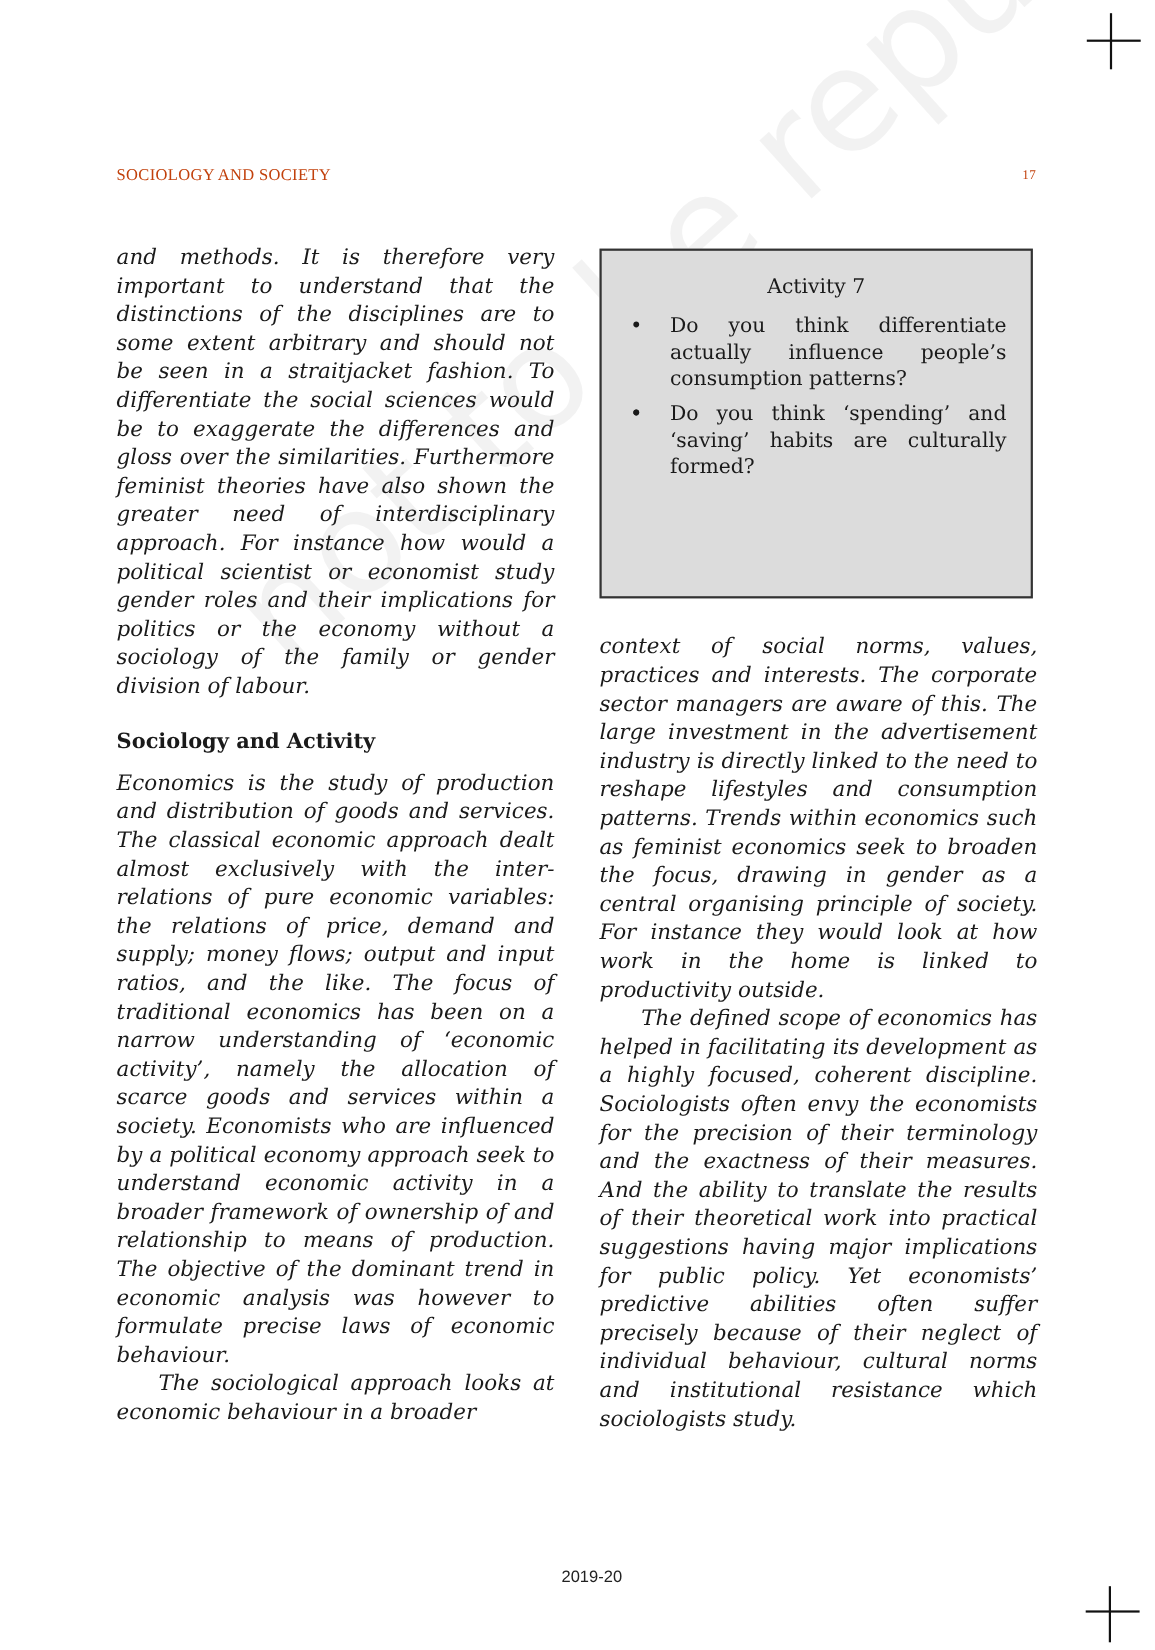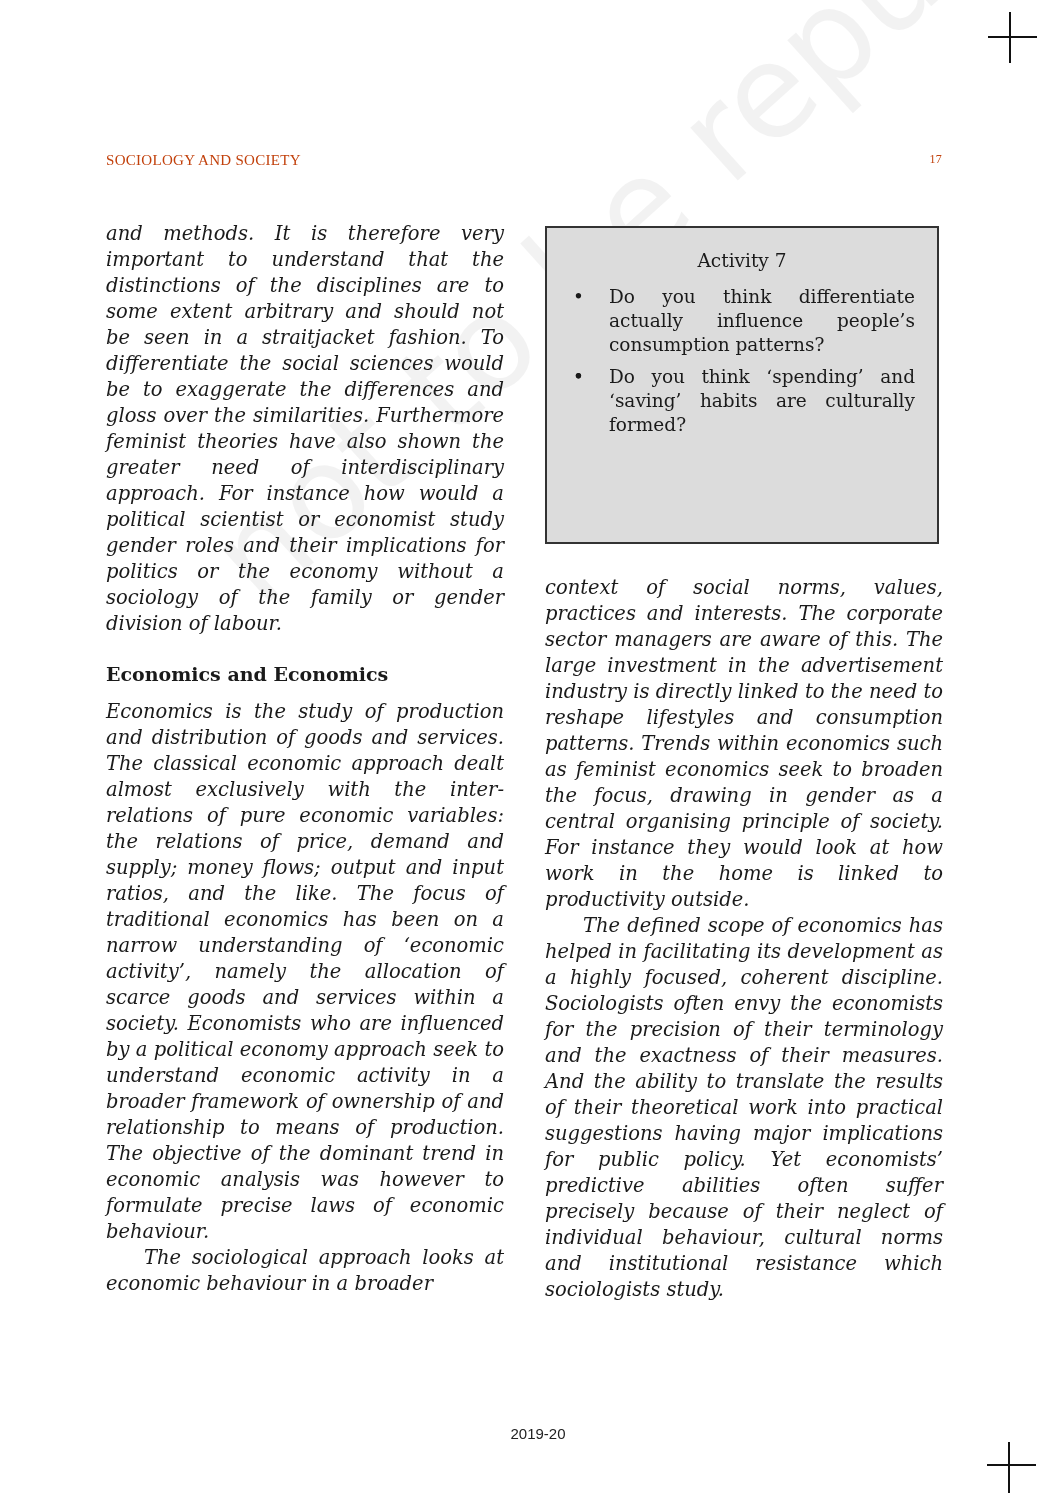--- a/index.html
+++ b/index.html
@@ -39,21 +39,21 @@
 
 <div class="wm">not to be republished</div>
 
 <div class="header">
   <span class="title">SOCIOLOGY AND SOCIETY</span>
   <span class="page">17</span>
 </div>
 
 <div class="col left">
   <p>and methods. It is therefore very important to understand that the distinctions of the disciplines are to some extent arbitrary and should not be seen in a straitjacket fashion. To differentiate the social sciences would be to exaggerate the differences and gloss over the similarities. Furthermore feminist theories have also shown the greater need of interdisciplinary approach. For instance how would a political scientist or economist study gender roles and their implications for politics or the economy without a sociology of the family or gender division of labour.</p>
-  <h3>Economics and Economics</h3>
+  <h3>Sociology and Activity</h3>
   <p>Economics is the study of production and distribution of goods and services. The classical economic approach dealt almost exclusively with the inter-relations of pure economic variables: the relations of price, demand and supply; money flows; output and input ratios, and the like. The focus of traditional economics has been on a narrow understanding of ‘economic activity’, namely the allocation of scarce goods and services within a society. Economists who are influenced by a political economy approach seek to understand economic activity in a broader framework of ownership of and relationship to means of production. The objective of the dominant trend in economic analysis was however to formulate precise laws of economic behaviour.</p>
   <p class="indent">The sociological approach looks at economic behaviour in a broader</p>
 </div>
 
 <div class="box">
   <div class="btitle">Activity 7</div>
   <ul>
     <li><span class="bullet">•</span><span>Do you think differentiate actually influence people’s consumption patterns?</span></li>
     <li><span class="bullet">•</span></li>
     <li><span class="bullet">•</span><span>Do you think ‘spending’ and ‘saving’ habits are culturally formed?</span></li>

